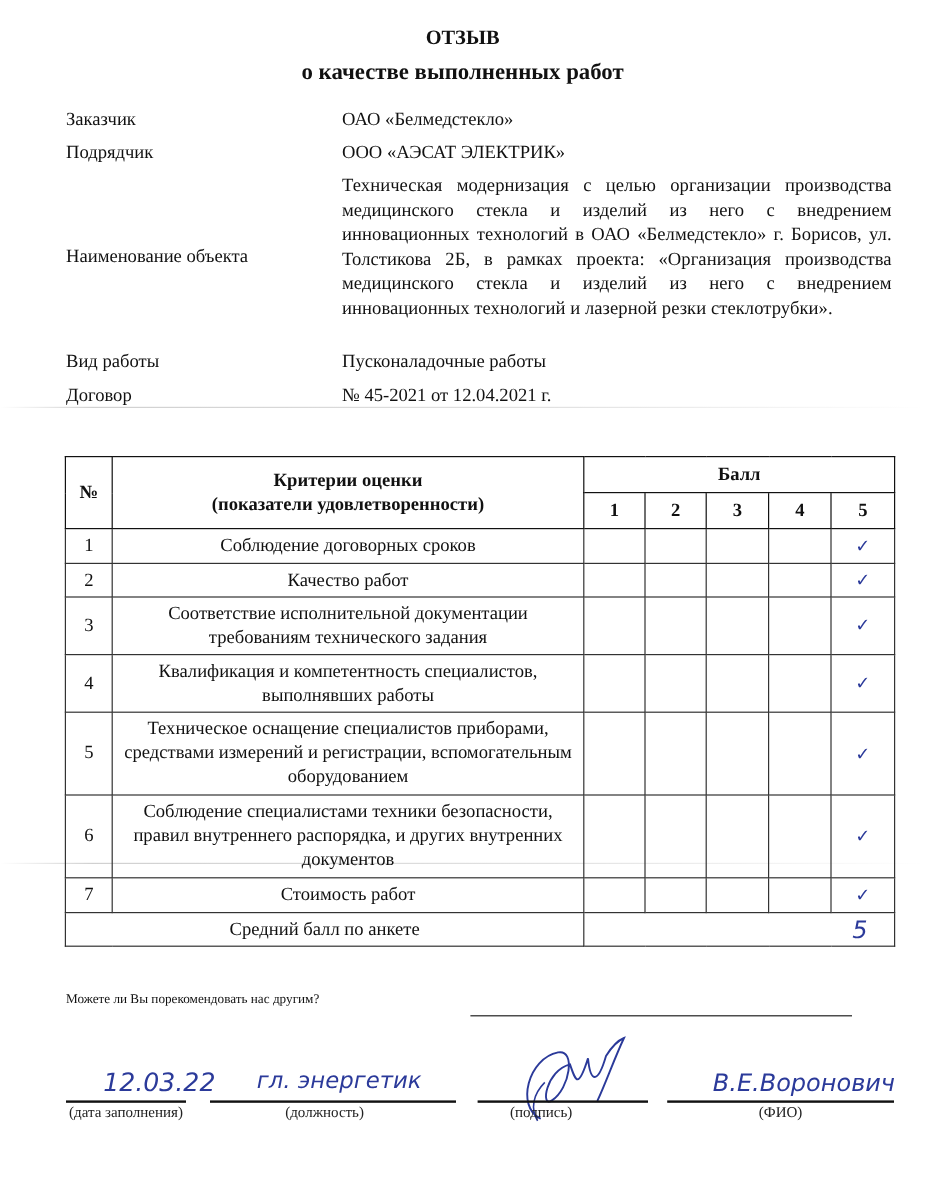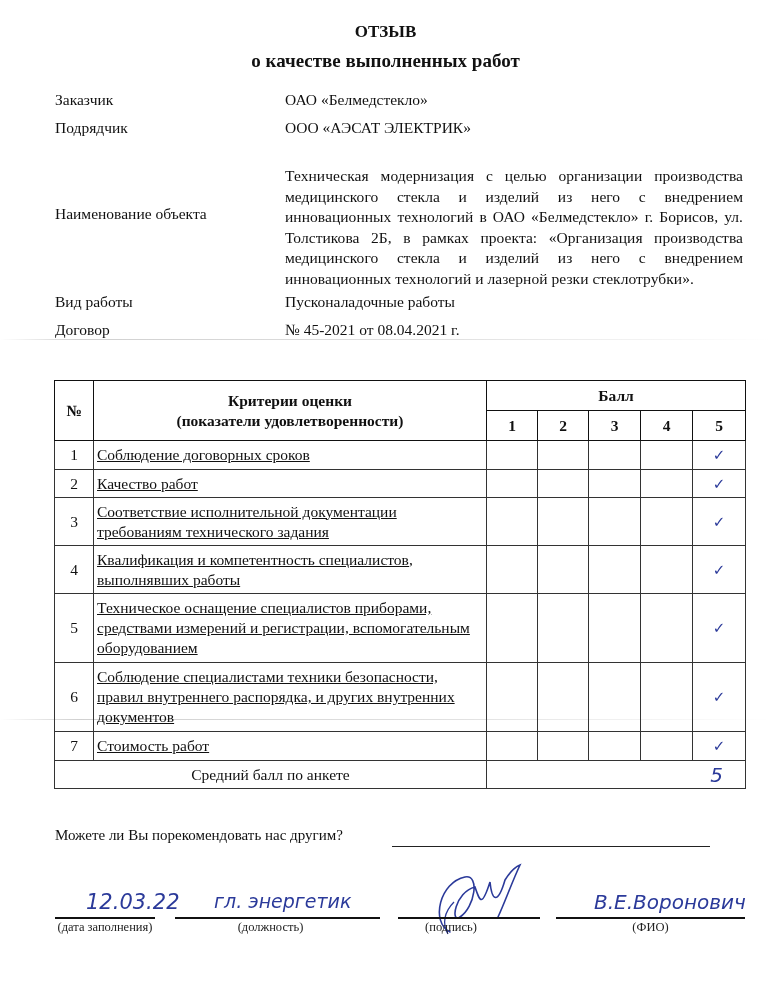--- a/index.html
+++ b/index.html
@@ -9,42 +9,42 @@
       font-family: "Liberation Serif", "DejaVu Serif", serif;
     }
     .abs { position: absolute; }
     .title { left: 0; width: 771px; text-align: center; font-weight: bold; }
     .t1 { top: 22px; font-size: 17px; }
     .t2 { top: 50px; font-size: 19px; }
     .lbl { left: 55px; font-size: 15.5px; line-height: 20px; }
     .val { left: 285px; font-size: 15.5px; line-height: 20px; text-align: center; }
     .desc {
       left: 285px; top: 145px; width: 458px; font-size: 15.5px; line-height: 20.5px;
-      text-align: justify; letter-spacing: 0.05px; margin-top: 21px;
+      text-align: justify; letter-spacing: 0.05px;
     }
     .fold { height: 1px; background: linear-gradient(90deg, rgba(180,180,180,0.0), rgba(170,170,170,0.55) 10%, rgba(170,170,170,0.35) 60%, rgba(170,170,170,0.0)); }
 
     table.crit {
       position: absolute; left: 54px; top: 380px; width: 691px;
       border-collapse: collapse; font-size: 15.5px; table-layout: fixed;
     }
     table.crit td, table.crit th {
       border: 1px solid #333; padding: 0 3px; vertical-align: middle;
     }
     table.crit thead th { border-width: 1.6px; border-color: #111; font-weight: bold; }
     table.crit thead th.hcrit { line-height: 20px; margin-top: 24px; }
     .c-no { text-align: center; }
-    .c-txt { line-height: 20px; text-align: left; text-decoration: underline; }
+    .c-txt { line-height: 20px; text-align: center; }
     .c-score { text-align: center; padding: 0; }
     .ink { color: #2b3a9a; font-family: "DejaVu Sans", sans-serif; font-style: italic; }
     .tick { font-size: 15px; }
     .avg-label { text-align: center; }
     .avg-val { text-align: right; padding-right: 22px !important; font-size: 20px; }
 
-    .question { left: 55px; top: 827px; font-size: 15px; }
+    .question { left: 55px; top: 827px; font-size: 11px; }
     .qline { left: 392px; top: 846px; width: 318px; height: 1px; background: #222; }
 
     .sigline { height: 1.6px; background: #111; top: 917px; }
     .sigcap { top: 920px; font-size: 12.5px; text-align: center; color: #222; }
     .hand { top: 890px; font-size: 21px; white-space: nowrap; margin-left: 28px; }
   </style>
 </head>
 <body>
 
 <div class="abs title t1">ОТЗЫВ</div>
@@ -56,21 +56,21 @@
 <div class="abs lbl" style="top:118px">Подрядчик</div>
 <div class="abs val" style="top:118px">ООО «АЭСАТ ЭЛЕКТРИК»</div>
 
 <div class="abs lbl" style="top:204px">Наименование объекта</div>
 <div class="abs desc">Техническая модернизация с целью организации производства медицинского стекла и изделий из него с внедрением инновационных технологий в ОАО «Белмедстекло» г. Борисов, ул. Толстикова 2Б, в рамках проекта: «Организация производства медицинского стекла и изделий из него с внедрением инновационных технологий и лазерной резки стеклотрубки».</div>
 
 <div class="abs lbl" style="top:292px">Вид работы</div>
 <div class="abs val" style="top:292px">Пусконаладочные работы</div>
 
 <div class="abs lbl" style="top:320px">Договор</div>
-<div class="abs val" style="top:320px">№ 45-2021 от 08.04.2021 г.</div>
+<div class="abs val" style="top:320px">№ 45-2021 от 12.04.2021 г.</div>
 
 <div class="abs fold" style="left:0; top:339px; width:771px;"></div>
 <div class="abs fold" style="left:0; top:719px; width:771px;"></div>
 
 <table class="crit">
   <colgroup>
     <col style="width:39px">
     <col style="width:393px">
     <col style="width:51px">
     <col style="width:51px">

